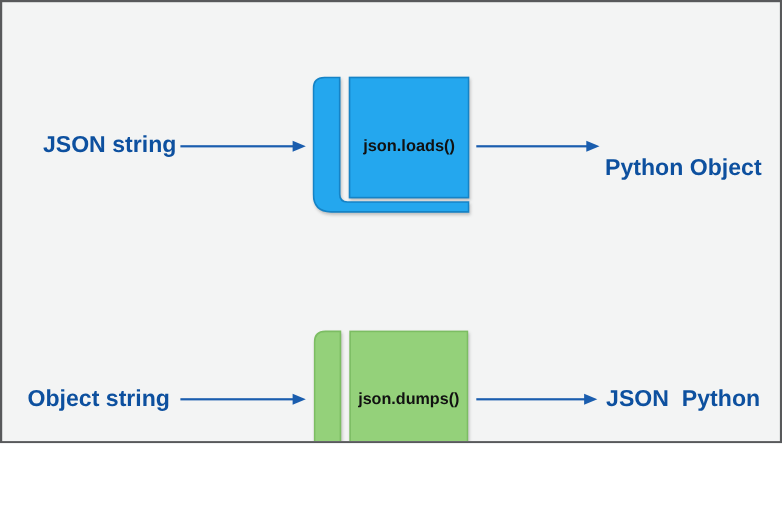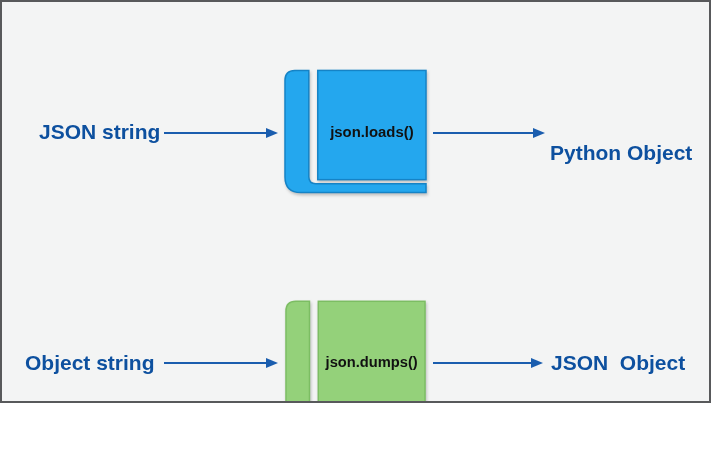--- a/index.html
+++ b/index.html
@@ -109,15 +109,15 @@
       <rect x="33" y="0" width="109" height="110" stroke-width="1.5" fill="#94d17a" stroke="#7cbd63"></rect>
       <text x="87.5" y="67" text-anchor="middle">json.dumps()</text>
     </g>
   </svg>
 
   <div class="arrow r2-arrow2">
     <i class="shaft"></i>
     <i class="head"></i>
   </div>
 
-  <span class="label r2-output">JSON  Object</span>
+  <span class="label r2-output">JSON  Python</span>
 
 </div>
 
 </body></html>

